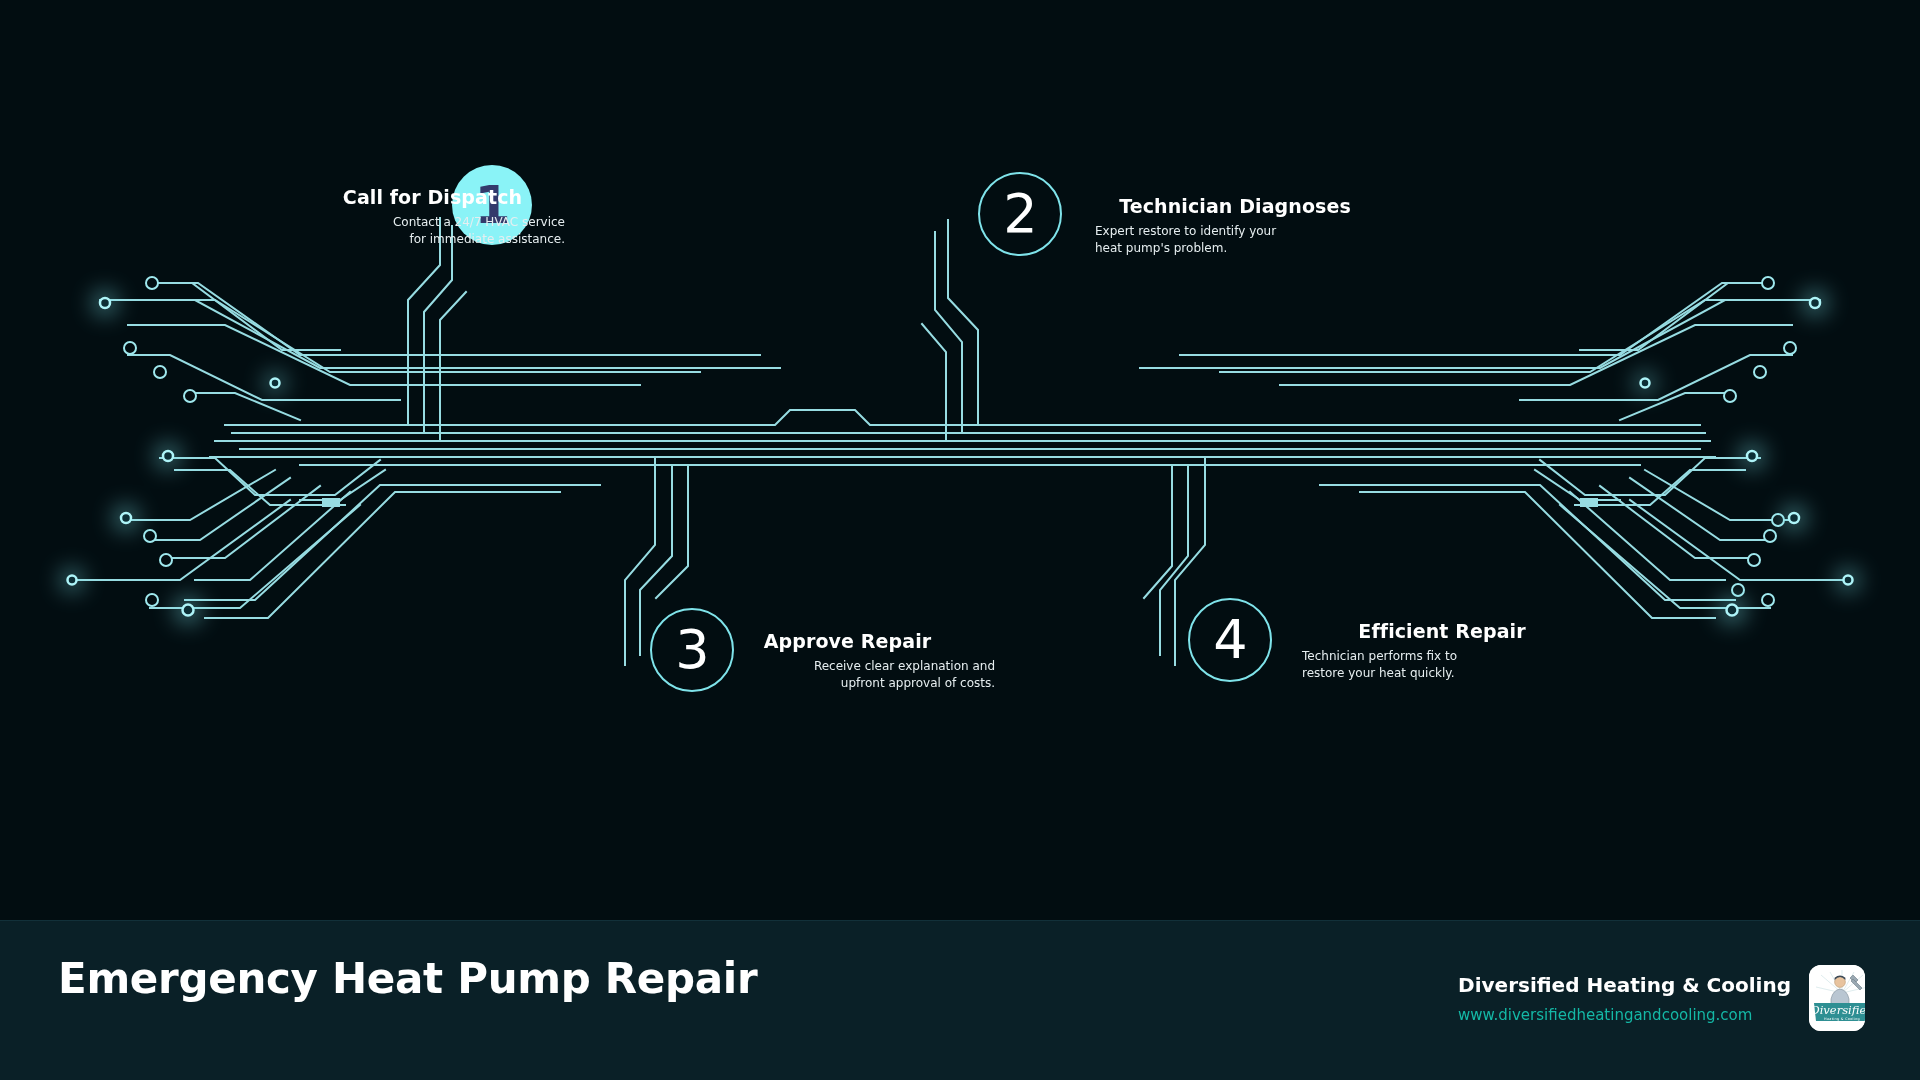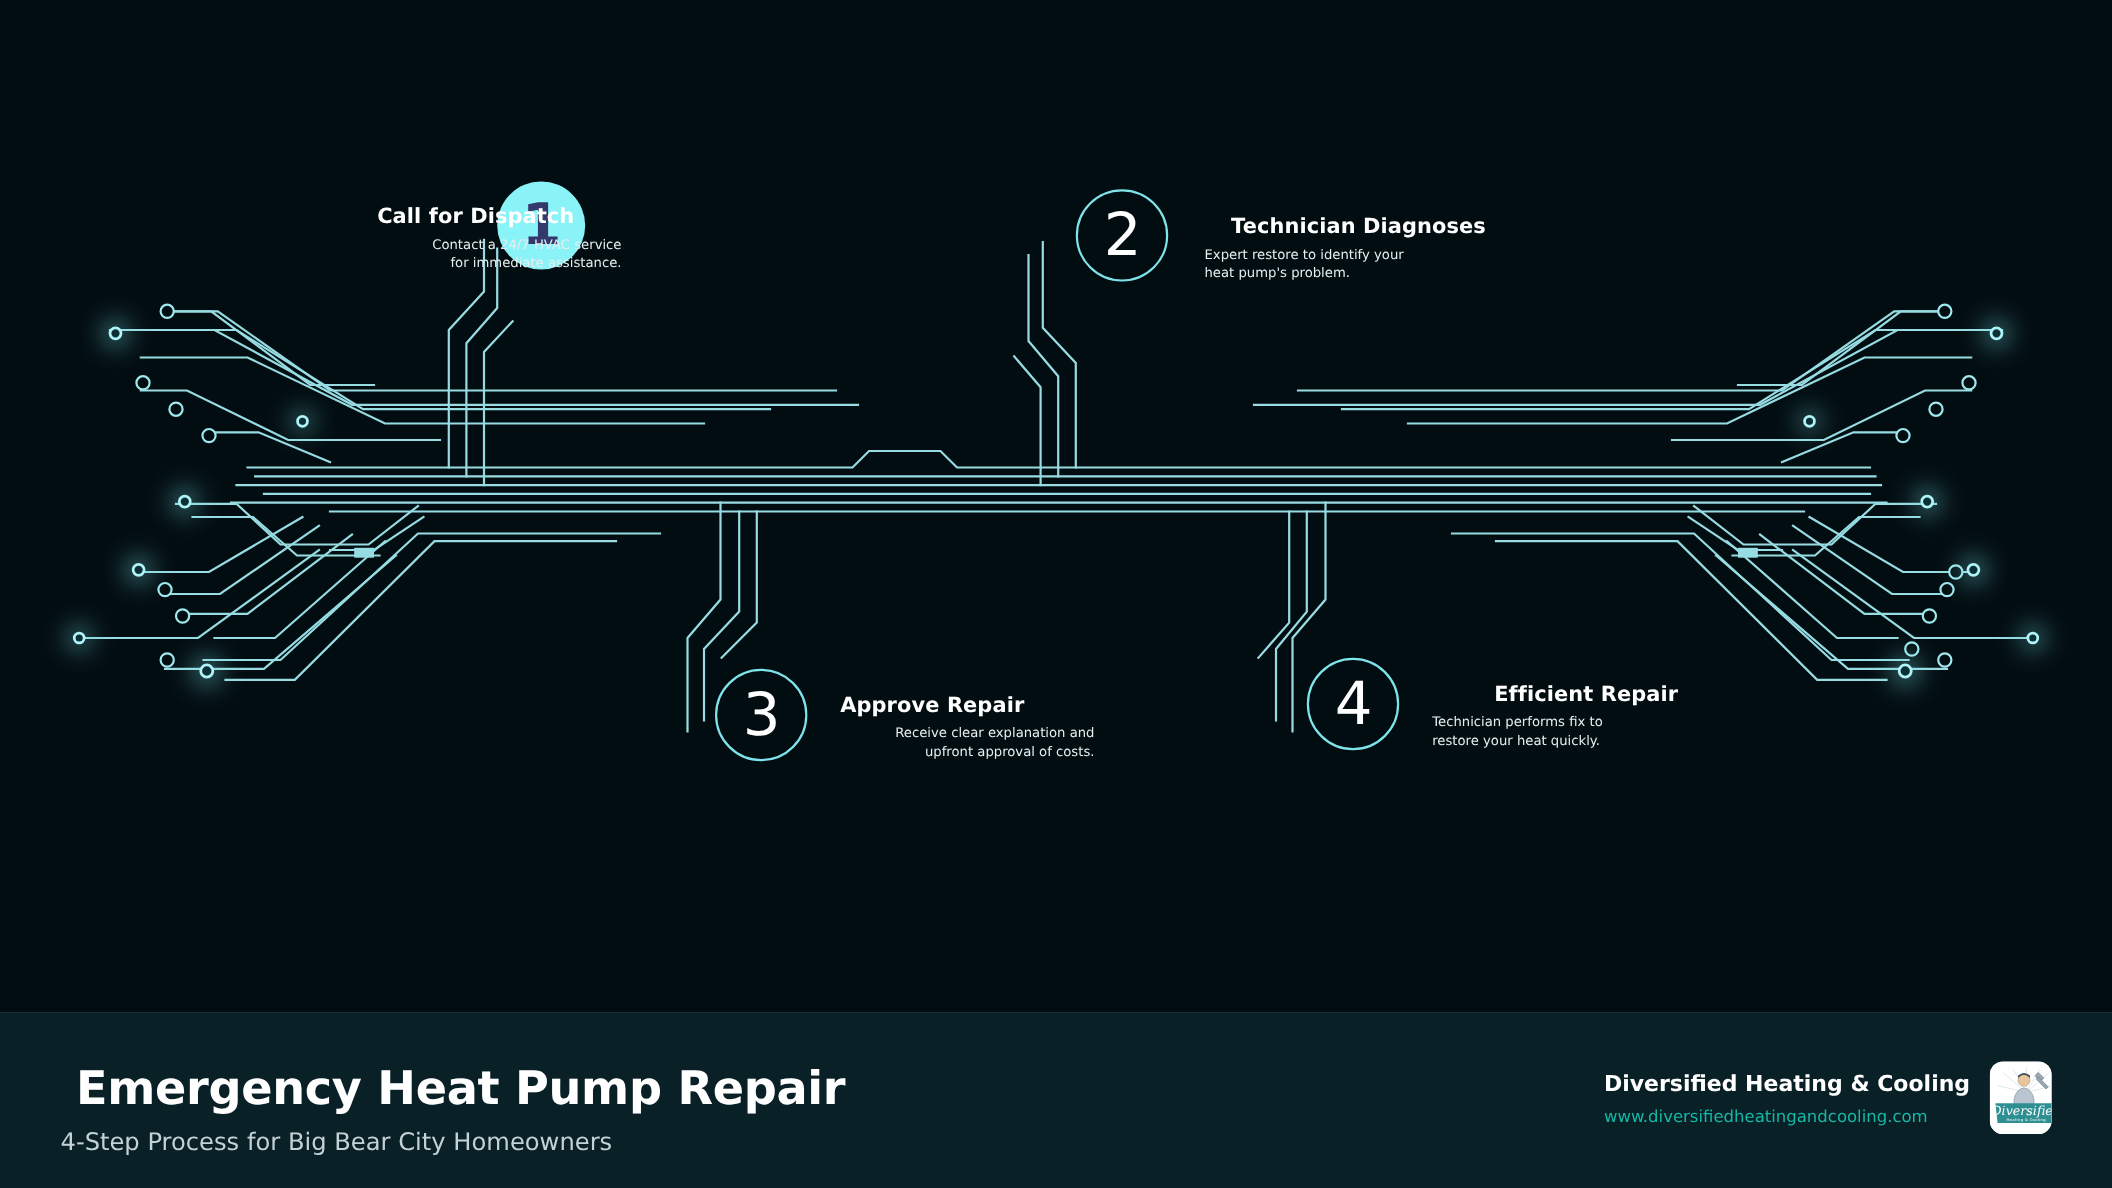--- a/index.html
+++ b/index.html
@@ -92,21 +92,21 @@
     position: absolute;
     left: 55px;
     top: 32px;
   }
   #footer-title {
     font-family: "DejaVu Sans", sans-serif;
     font-weight: 700;
     font-size: 42px;
     color: #ffffff;
     letter-spacing: -0.3px;
-    margin: 14px;
+    margin: 3px;
     line-height: 1.1;
   }
   #footer-subtitle {
     font-family: "DejaVu Sans", sans-serif;
     font-weight: 400;
     font-size: 22px;
     color: #c3d2d6;
     margin: 12px 0 0 0;
     line-height: 1.1;
   }
@@ -332,21 +332,20 @@
     <div class="step-text align-left" style="left:1302px; top:620px; width:280px;">
       <p class="step-title">Efficient Repair</p>
       <p class="step-desc">Technician performs fix to
 restore your heat quickly.</p>
     </div>
   </div>
 
   <div id="footer">
     <div id="footer-left">
       <h1 id="footer-title">Emergency Heat Pump Repair</h1>
-      <p id="footer-subtitle">4-Step Process for Big Bear City Homeowners</p>
     </div>
 
     <div id="footer-right">
       <div id="brand-block">
         <p id="brand-name">Diversified Heating &amp; Cooling</p>
         <p id="brand-url">www.diversifiedheatingandcooling.com</p>
       </div>
 
       <div id="brand-logo">
         <svg viewBox="0 0 66 66" width="66" height="66">

